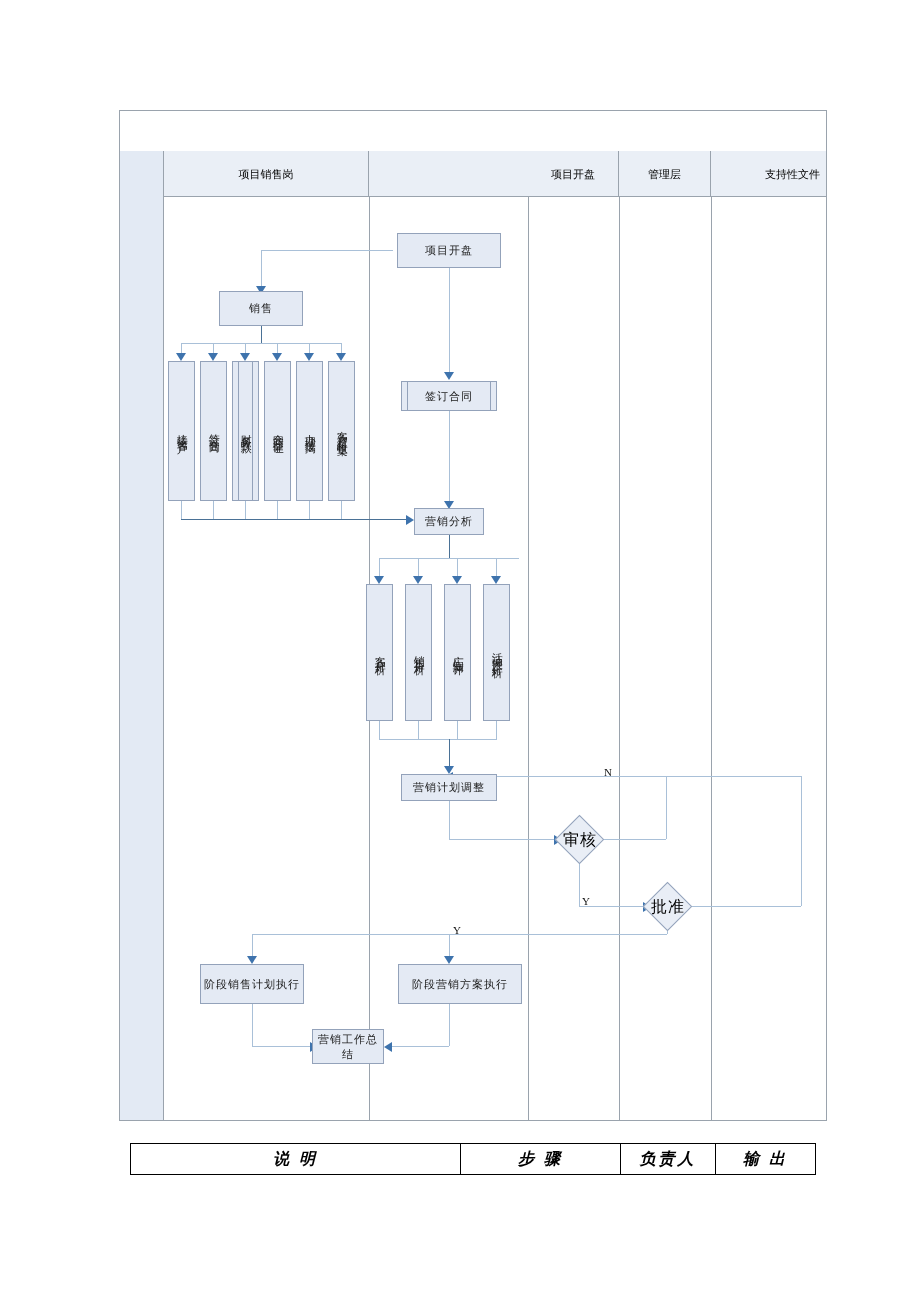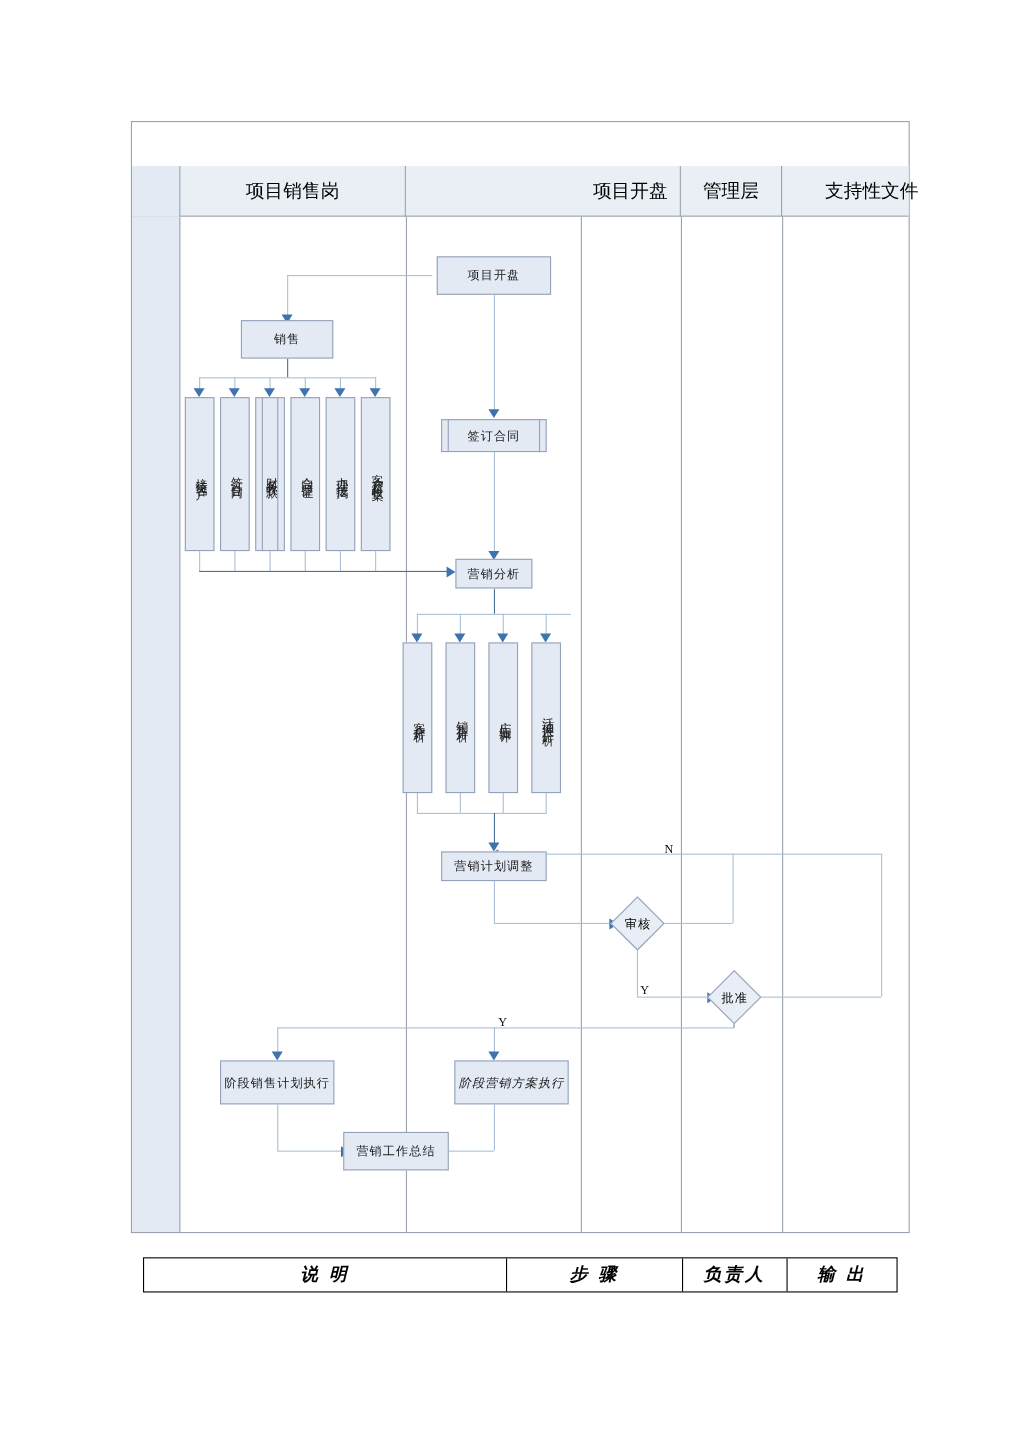--- a/index.html
+++ b/index.html
@@ -10,21 +10,21 @@
   #swimlane{position:absolute;left:119px;top:110px;width:708px;height:1011px;
             border:1px solid #9aa3ad;box-sizing:border-box;background:#fff;}
 
   #title-bar{position:absolute;left:0;top:0;width:100%;height:40px;
              background:#e8edf5;border-bottom:1px solid #9aa3ad;box-sizing:border-box;}
   #title-text{position:absolute;left:10px;top:9px;font-size:16px;letter-spacing:.5px;}
 
   #header-row{position:absolute;left:0;top:40px;width:100%;height:46px;
               background:#eaeff6;border-bottom:1px solid #9aa3ad;box-sizing:border-box;}
   .hdr{position:absolute;top:0;height:46px;line-height:46px;text-align:center;
-       font-size:17px;border-right:1px solid #9aa3ad;box-sizing:border-box;}
+       font-size:11px;border-right:1px solid #9aa3ad;box-sizing:border-box;}
   .hdr.first{background:#e3eaf4;}
   .hdr.last{border-right:none;}
 
   
   #left-strip{position:absolute;left:0;top:86px;width:44px;bottom:0;
               background:#e3eaf4;border-right:1px solid #9aa3ad;box-sizing:border-box;}
 
   
   .lane-div{position:absolute;top:86px;bottom:0;width:0;border-left:1px solid #9aa3ad;}
 
@@ -37,21 +37,21 @@
   .node.vert{writing-mode:vertical-rl;text-orientation:upright;
              letter-spacing:3px;line-height:1.05;}
   
   .node.pre::before,.node.pre::after{content:"";position:absolute;top:-1px;bottom:-1px;
        width:0;border-left:1px solid #93a2ba;}
   .node.pre::before{left:5px;} .node.pre::after{right:5px;}
 
   
   .diamond{position:absolute;background:#e9eef6;border:1px solid #93a2ba;
            transform:rotate(45deg);box-sizing:border-box;}
-  .dlabel{position:absolute;font-size:11px;text-align:right;
+  .dlabel{position:absolute;font-size:16px;text-align:right;
           display:flex;align-items:center;justify-content:center;letter-spacing:1px;}
 
   
   .ln{position:absolute;background:#a9c0d8;}
   .lh{height:1px;} .lv{width:1px;}
   .ln.dk{background:#4a7196;}
   .arw{position:absolute;width:0;height:0;}
   .arw.dn{border-left:5px solid transparent;border-right:5px solid transparent;
           border-top:8px solid #3e73ad;}
   .arw.rt{border-top:5px solid transparent;border-bottom:5px solid transparent;
@@ -215,23 +215,23 @@
 
   <div class="node h" style="left:281px;top:663px;width:96px;height:27px;">营销计划调整</div>
 
   <div class="diamond" style="left:442px;top:711px;width:35px;height:35px;"></div>
   <div class="dlabel" style="left:435px;top:718px;width:50px;height:22px;">审核</div>
 
   <div class="diamond" style="left:530px;top:778px;width:35px;height:35px;"></div>
   <div class="dlabel" style="left:523px;top:785px;width:50px;height:22px;">批准</div>
 
   <div class="node h" style="left:80px;top:853px;width:104px;height:40px;">阶段销售计划执行</div>
-  <div class="node h" style="left:293px;top:853px;width:104px;height:40px;font-style:italic;">阶段营销方案执行</div>
-
-  <div class="node h" style="left:192px;top:918px;width:96px;height:35px;">营销工作总结</div>
+  <div class="node h" style="left:278px;top:853px;width:124px;height:40px;">阶段营销方案执行</div>
+
+  <div class="node h" style="left:192px;top:918px;width:72px;height:35px;">营销工作总结</div>
 
 </div>
 
 <div id="footer">
   <div class="fc" style="width:330px;">说 明</div>
   <div class="fc" style="width:160px;">步 骤</div>
   <div class="fc" style="width:95px;">负责人</div>
   <div class="fc" style="width:99px;">输 出</div>
 </div>
 

